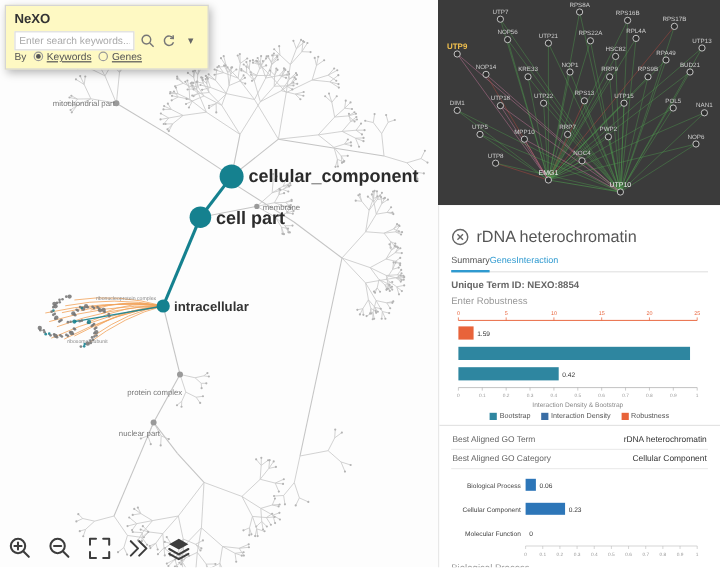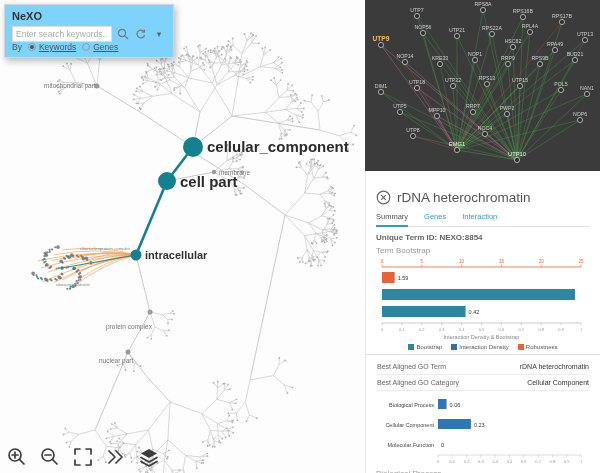--- a/index.html
+++ b/index.html
@@ -7,21 +7,21 @@
   svg{font-family:"Liberation Sans",sans-serif;}
 
   
   .left-panel{position:absolute;left:0;top:0;width:365px;height:473px;background:#fdfdfd;overflow:hidden;}
   .t-major{font-size:15px;font-weight:600;fill:#2b2b2b;}
   .t-mid{font-size:11px;font-weight:600;fill:#333;}
   .t-small{font-size:6.5px;fill:#777;}
   .t-tiny{font-size:4.3px;fill:#888;}
 
   
-  .search-card{position:absolute;left:4px;top:4px;width:170px;background:#7dd3fc;border:1px solid #d5d5d5;
+  .search-card{position:absolute;left:4px;top:4px;width:170px;background:#fef9c3;border:1px solid #d5d5d5;
     box-shadow:2px 3px 7px rgba(0,0,0,.28);z-index:3;padding:5px 7px;box-sizing:border-box;}
   .sc-title{font-size:11px;font-weight:bold;color:#333;margin-bottom:4px;}
   .sc-row{display:flex;align-items:center;gap:4px;}
   .search-input{flex:1;min-width:0;border:1px solid #ddd;font-size:8.5px;padding:2px 3px;color:#333;
     font-family:"Liberation Sans",sans-serif;}
   .search-input::placeholder{color:#aaa;}
   .ic-btn{width:14px;height:14px;display:flex;align-items:center;justify-content:center;cursor:pointer;flex:none;}
   .caret{font-size:9px;color:#666;line-height:1;}
   .sc-modes{display:flex;align-items:center;margin-top:0;font-size:8.5px;color:#555;}
   .radio{display:inline-flex;align-items:center;gap:3px;margin-left:6px;cursor:pointer;text-decoration:underline;}
@@ -38,21 +38,21 @@
   .n-label{font-size:5.2px;fill:#cfcfcf;}
   .n-label-hub{font-size:5.8px;fill:#f0f0f0;}
   .n-label-hl{font-size:6.6px;font-weight:bold;fill:#f2c14e;}
 
   
   .details-panel{position:absolute;left:365px;top:171px;width:235px;height:378px;background:#fff;
     border-left:1px solid #e8e8e8;box-sizing:border-box;padding:19px 10px;overflow:hidden;color:#444;}
   .d-header{display:flex;align-items:center;gap:6px;}
   .close-btn{width:15px;height:15px;display:flex;cursor:pointer;flex:none;}
   .d-title{font-size:13.5px;color:#555;}
-  .tabs{display:flex;gap:16px;margin-top:7px;border-bottom:1px solid #e3e3e3;font-size:7.5px;}
+  .tabs{display:flex;margin-top:7px;border-bottom:1px solid #e3e3e3;font-size:7.5px;}
   .tab{color:#2f9ad0;cursor:pointer;padding-bottom:4px;}
   .tab.active{color:#555;border-bottom:2px solid #2f9ad0;margin-bottom:-1px;}
   .term-id{font-size:8px;color:#666;margin:6px 0 3px;font-weight:bold;}
   .sec-h{font-size:8px;color:#9a9a9a;margin:4px 0 2px;}
   .chart{display:block;}
   .legend{display:flex;gap:9px;justify-content:center;font-size:6px;color:#555;margin:1px 0 3px;align-items:center;}
   .lg-item{display:inline-flex;align-items:center;gap:2px;}
   .sq{width:6px;height:6px;display:inline-block;}
   hr.div{border:none;border-top:1px solid #e3e3e3;margin:4px -10px;}
   .g-row{display:flex;justify-content:space-between;align-items:center;border-bottom:1px solid #ececec;
@@ -1462,21 +1462,21 @@
       <span class="tab active">Summary</span>
       <span class="tab">Genes</span>
       <span class="tab">Interaction</span>
     </div>
 
     <div class="term-id">
       <span>Unique Term ID:</span>
       <span>NEXO:8854</span>
     </div>
 
-    <div class="sec-h">Term Bootstrap</div>
+    <div class="sec-h">Enter Robustness</div>
     <svg id="rob-svg" class="chart" width="213" height="86" viewBox="0 0 213 86">
         <line x1="6" y1="10" x2="205" y2="10" stroke="#e8633a" stroke-width="0.8"></line>
         <line x1="6" y1="10" x2="6" y2="7.5" stroke="#e8633a" stroke-width="0.6"></line>
         <text x="6" y="5.5" text-anchor="middle" class="ax-o">0</text>
         <line x1="45.800000000000004" y1="10" x2="45.800000000000004" y2="7.5" stroke="#e8633a" stroke-width="0.6"></line>
         <text x="45.800000000000004" y="5.5" text-anchor="middle" class="ax-o">5</text>
         <line x1="85.60000000000001" y1="10" x2="85.60000000000001" y2="7.5" stroke="#e8633a" stroke-width="0.6"></line>
         <text x="85.60000000000001" y="5.5" text-anchor="middle" class="ax-o">10</text>
         <line x1="125.39999999999999" y1="10" x2="125.39999999999999" y2="7.5" stroke="#e8633a" stroke-width="0.6"></line>
         <text x="125.39999999999999" y="5.5" text-anchor="middle" class="ax-o">15</text>

